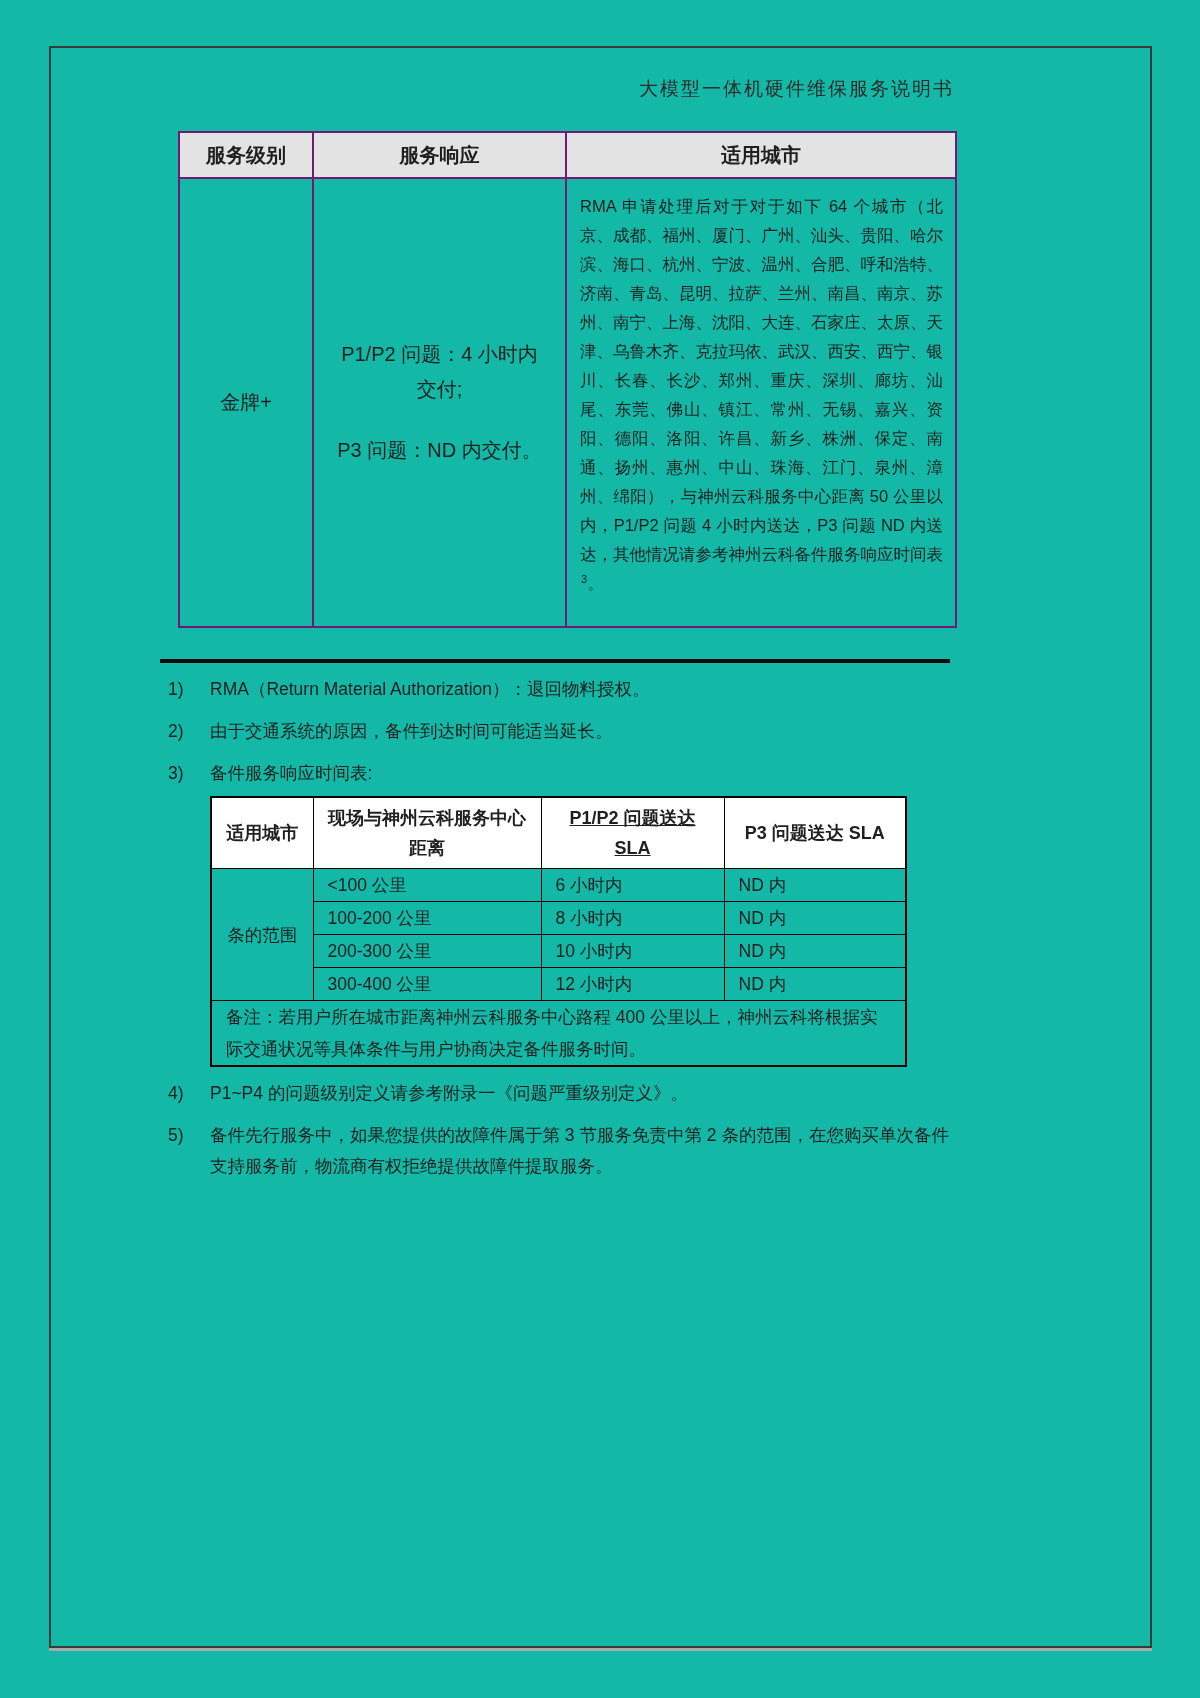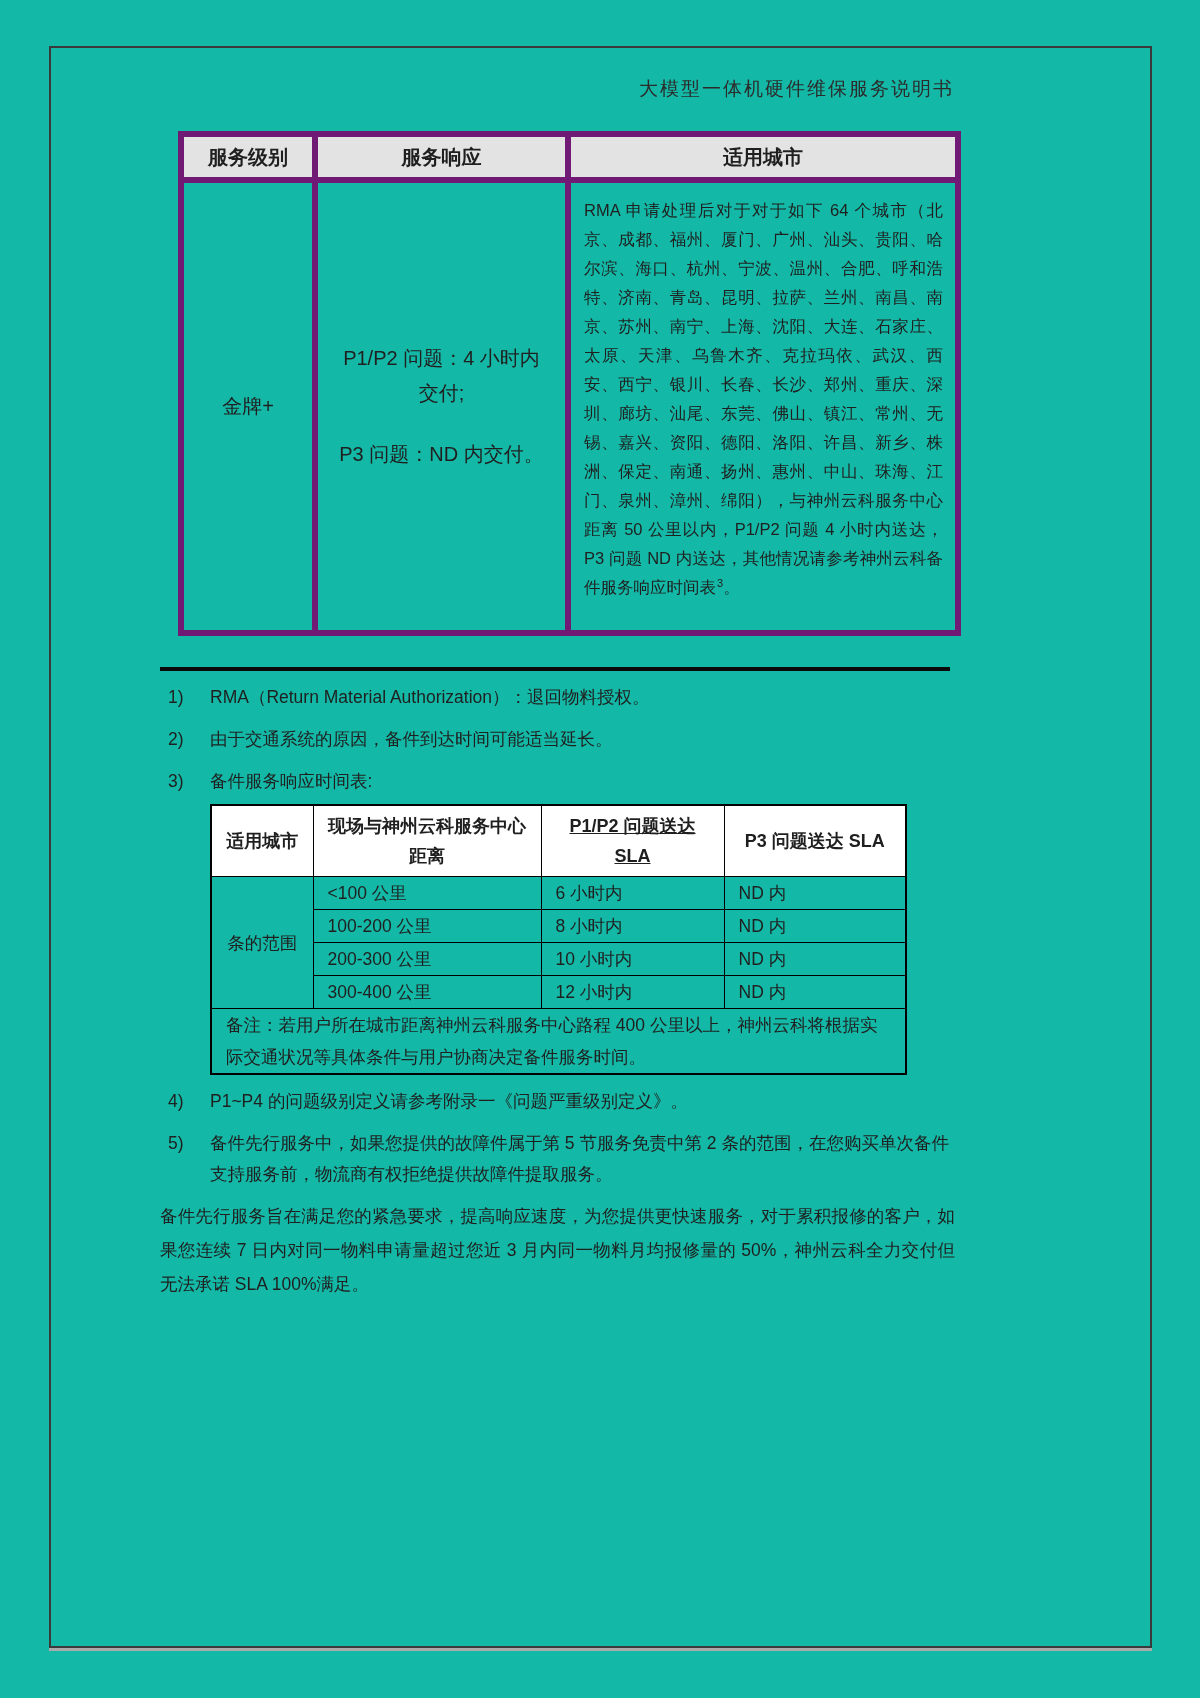--- a/index.html
+++ b/index.html
@@ -38,21 +38,21 @@
   }
   
   table.service-table {
     margin-left: 18px;
     width: 777px;
     border-collapse: collapse;
     table-layout: fixed;
     border: 2px solid #000;
   }
   table.service-table th, table.service-table td {
-    border: 6px solid #701a75;
+    border: 2px solid #701a75;
   }
   table.service-table th {
     height: 46px;
     background: #e3e3e3;
     font-size: 20px;
     font-weight: bold;
     text-align: center;
     vertical-align: middle;
   }
   td.cell-level {
@@ -253,21 +253,20 @@
         </tr>
       </tbody>
     </table>
 
     <div class="note-item">
       <span class="note-num">4)</span>
       <span class="note-text">P1~P4 的问题级别定义请参考附录一《问题严重级别定义》。</span>
     </div>
     <div class="note-item">
       <span class="note-num">5)</span>
-      <span class="note-text">备件先行服务中，如果您提供的故障件属于第 5 节服务免责中第 2 条的范围，在您购买单次备件支持服务前，物流商有权拒绝提供故障件提取服务。</span>
-    </div>
-
-    <div class="closing-paragraph">备件先行服务旨在满足您的紧急要求，提高响应速度，为您提供更快速服务，对于累积报修的客户，如果您连续 7 日内对同一物料申请量超过您近 3 月内同一物料月均报修量的 50%，神州云科全力交付但无法承诺 SLA 100%满足。</div>
+      <span class="note-text">备件先行服务中，如果您提供的故障件属于第 3 节服务免责中第 2 条的范围，在您购买单次备件支持服务前，物流商有权拒绝提供故障件提取服务。</span>
+    </div>
+
 
   </div>
 
 
 </div>
 
 </body></html>

